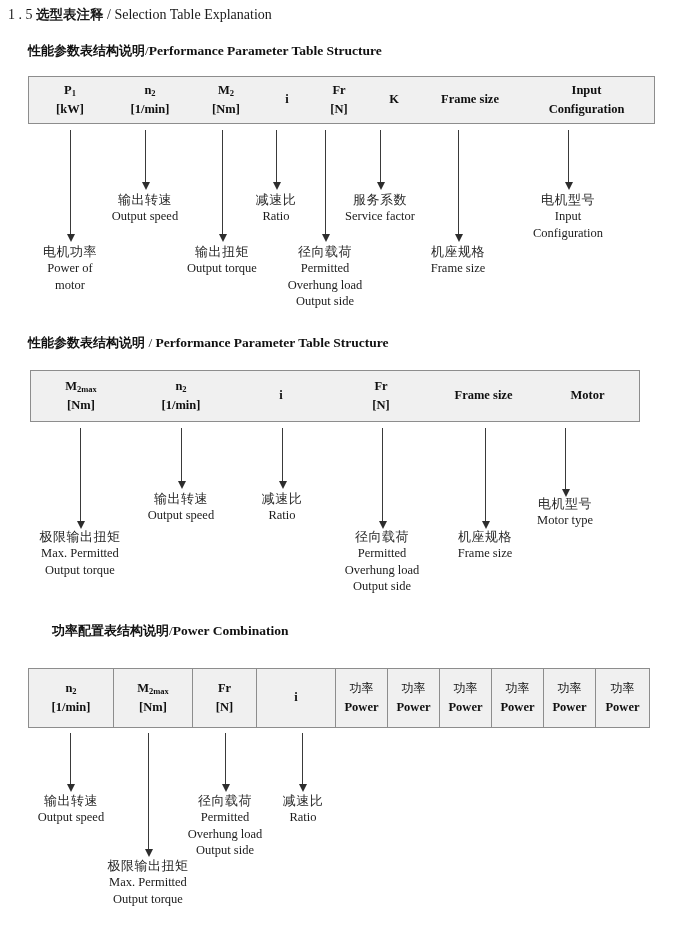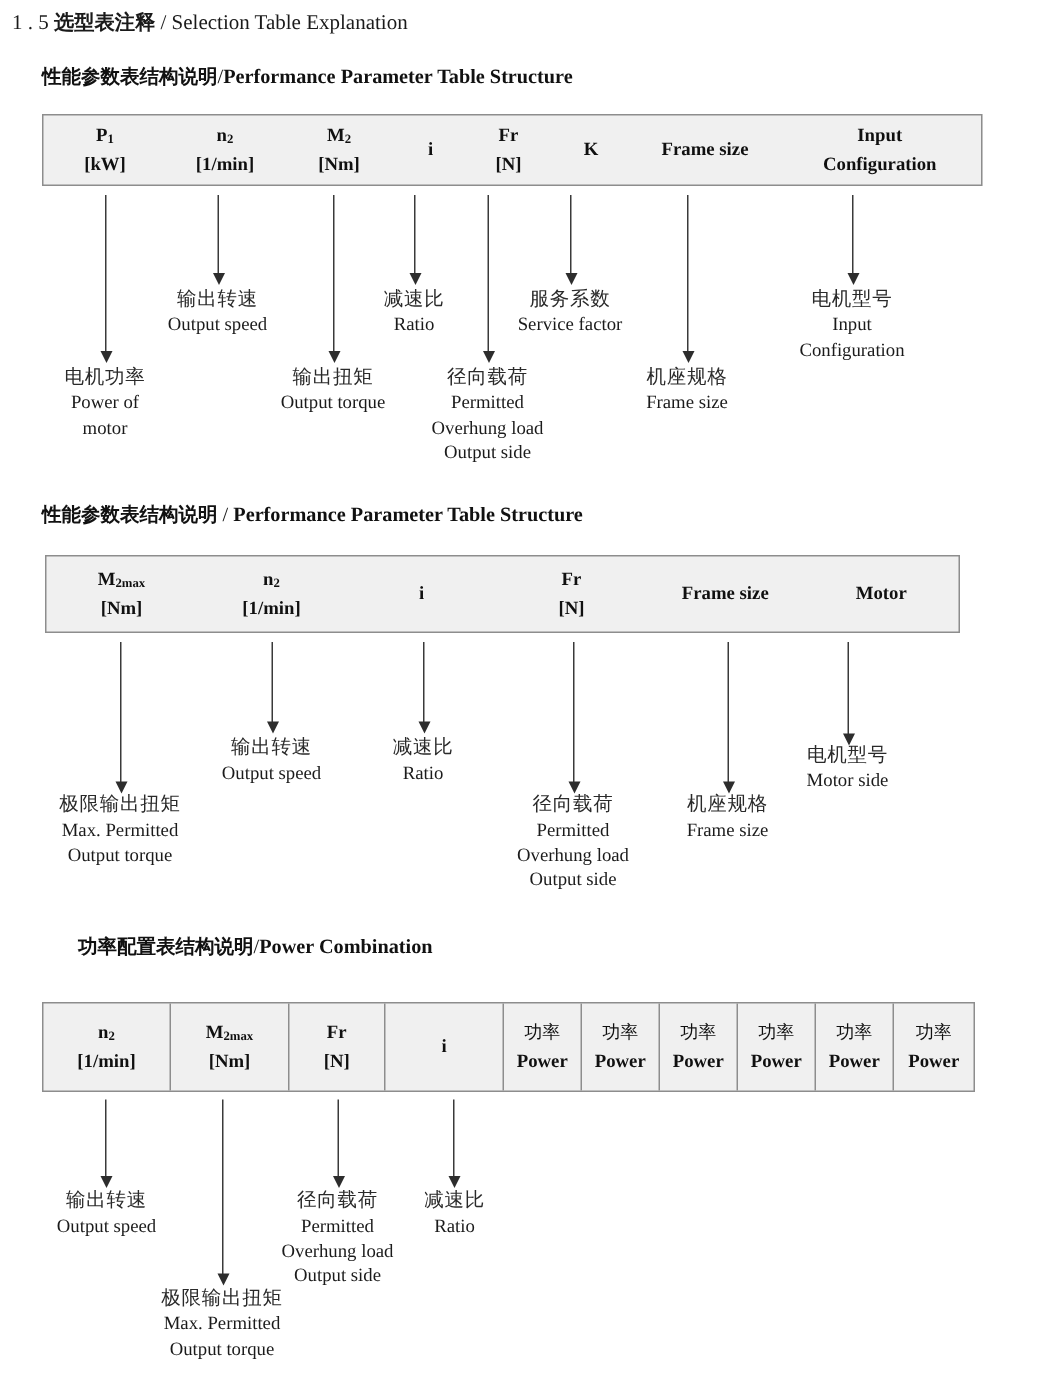--- a/index.html
+++ b/index.html
@@ -284,21 +284,21 @@
   <span class="en">Permitted</span>
   <span class="en">Overhung load</span>
   <span class="en">Output side</span>
 </div>
 <div class="note" style="left:431px; top:528px; width:108px;">
   <span class="cn">机座规格</span>
   <span class="en">Frame size</span>
 </div>
 <div class="note" style="left:511px; top:495px; width:108px;">
   <span class="cn">电机型号</span>
-  <span class="en">Motor side</span>
+  <span class="en">Motor type</span>
 </div>
 
 <div class="sec-title" style="left:28px; top:622px;margin-left:24px;">
   <span class="cn">功率配置表结构说明</span><span class="sep">/</span><span class="en">Power Combination</span>
 </div>
 
 <div class="ptable" style="left:28px; top:668px; width:622px; height:60px;">
   <div class="pcell bordered" style="width:84px;">
     <span class="l1">n<sub>2</sub></span>
     <span class="l2">[1/min]</span>

